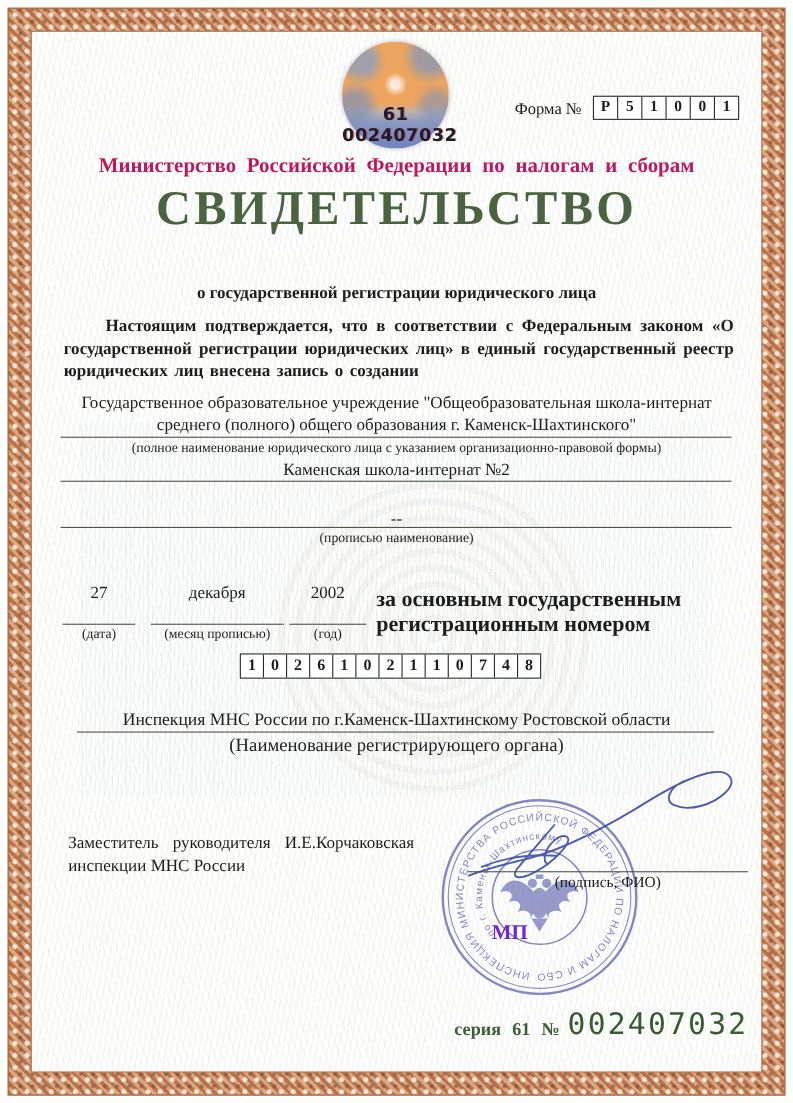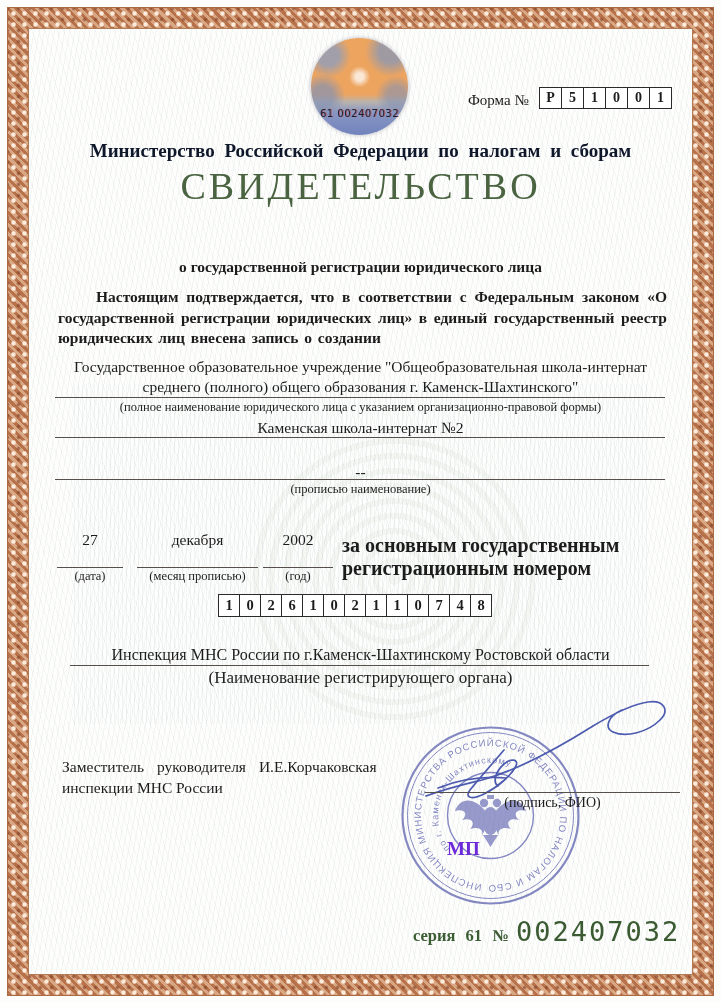--- a/index.html
+++ b/index.html
@@ -43,36 +43,36 @@
       radial-gradient(circle at 82% 14%, rgba(140,152,178,.8) 0 10%, rgba(140,152,178,0) 22%),
       radial-gradient(circle at 12% 60%, rgba(130,145,180,.7) 0 10%, rgba(130,145,180,0) 22%),
       radial-gradient(circle at 88% 60%, rgba(130,145,180,.6) 0 9%, rgba(130,145,180,0) 20%),
       radial-gradient(circle at 50% 40%, rgba(255,255,255,.75) 0 5%, rgba(255,255,255,0) 14%),
       linear-gradient(to bottom, #eda45f 0 58%, #b9b3ae 66%, #8a97c2 76%, #7183bd 100%);
     box-shadow:0 0 4px rgba(120,120,140,.5);
   }
   .holo-num{
     position:absolute;left:0;right:0;top:77%;text-align:center;
     font-family:"DejaVu Sans","Liberation Sans",sans-serif;
-    font-size:10px;font-weight:normal;color:#1d1d2e;
+    font-size:16px;font-weight:bold;color:#1d1d2e;
     text-shadow:1px 0 0 rgba(200,40,20,.55);letter-spacing:.5px;transform:translateY(-50%);
   }
   
   .form-label{position:absolute;left:468px;top:92px;font-size:15px;}
   .form-boxes{position:absolute;left:539px;top:87px;display:flex;border:1px solid #2a2a2a;background:#fff;}
   .form-boxes .cell{
     width:21px;height:20px;line-height:20px;text-align:center;
     font-weight:bold;font-size:14px;border-left:1px solid #2a2a2a;
   }
   .form-boxes .cell:first-child{border-left:none;}
   
   .ministry{position:absolute;left:0;right:0;top:140px;text-align:center;
-    font-size:19px;font-weight:bold;color:#0f172a;word-spacing:5px;}
+    font-size:19px;font-weight:bold;color:#be185d;word-spacing:5px;}
   .cert-title{position:absolute;left:0;right:0;top:164px;text-align:center;
-    font-size:38px;font-weight:normal;color:#4a6340;letter-spacing:3px;}
+    font-size:44px;font-weight:bold;color:#4a6340;letter-spacing:3px;}
   .subtitle{position:absolute;left:0;right:0;top:258px;text-align:center;
     font-size:15.5px;font-weight:bold;}
   .body-par{position:absolute;left:58px;right:54px;top:287px;
     font-size:15.5px;font-weight:bold;line-height:1.33;text-align:justify;text-indent:38px;word-spacing:2px;}
   
   .center-line{position:absolute;left:0;right:0;text-align:center;font-size:15.5px;}
   .u-line{position:absolute;border-bottom:1px solid #55504b;height:0;}
   .caption{position:absolute;left:0;right:0;text-align:center;font-size:12.5px;color:#222;}
   
   .date-group{position:absolute;top:531px;text-align:center;font-size:15.5px;}

